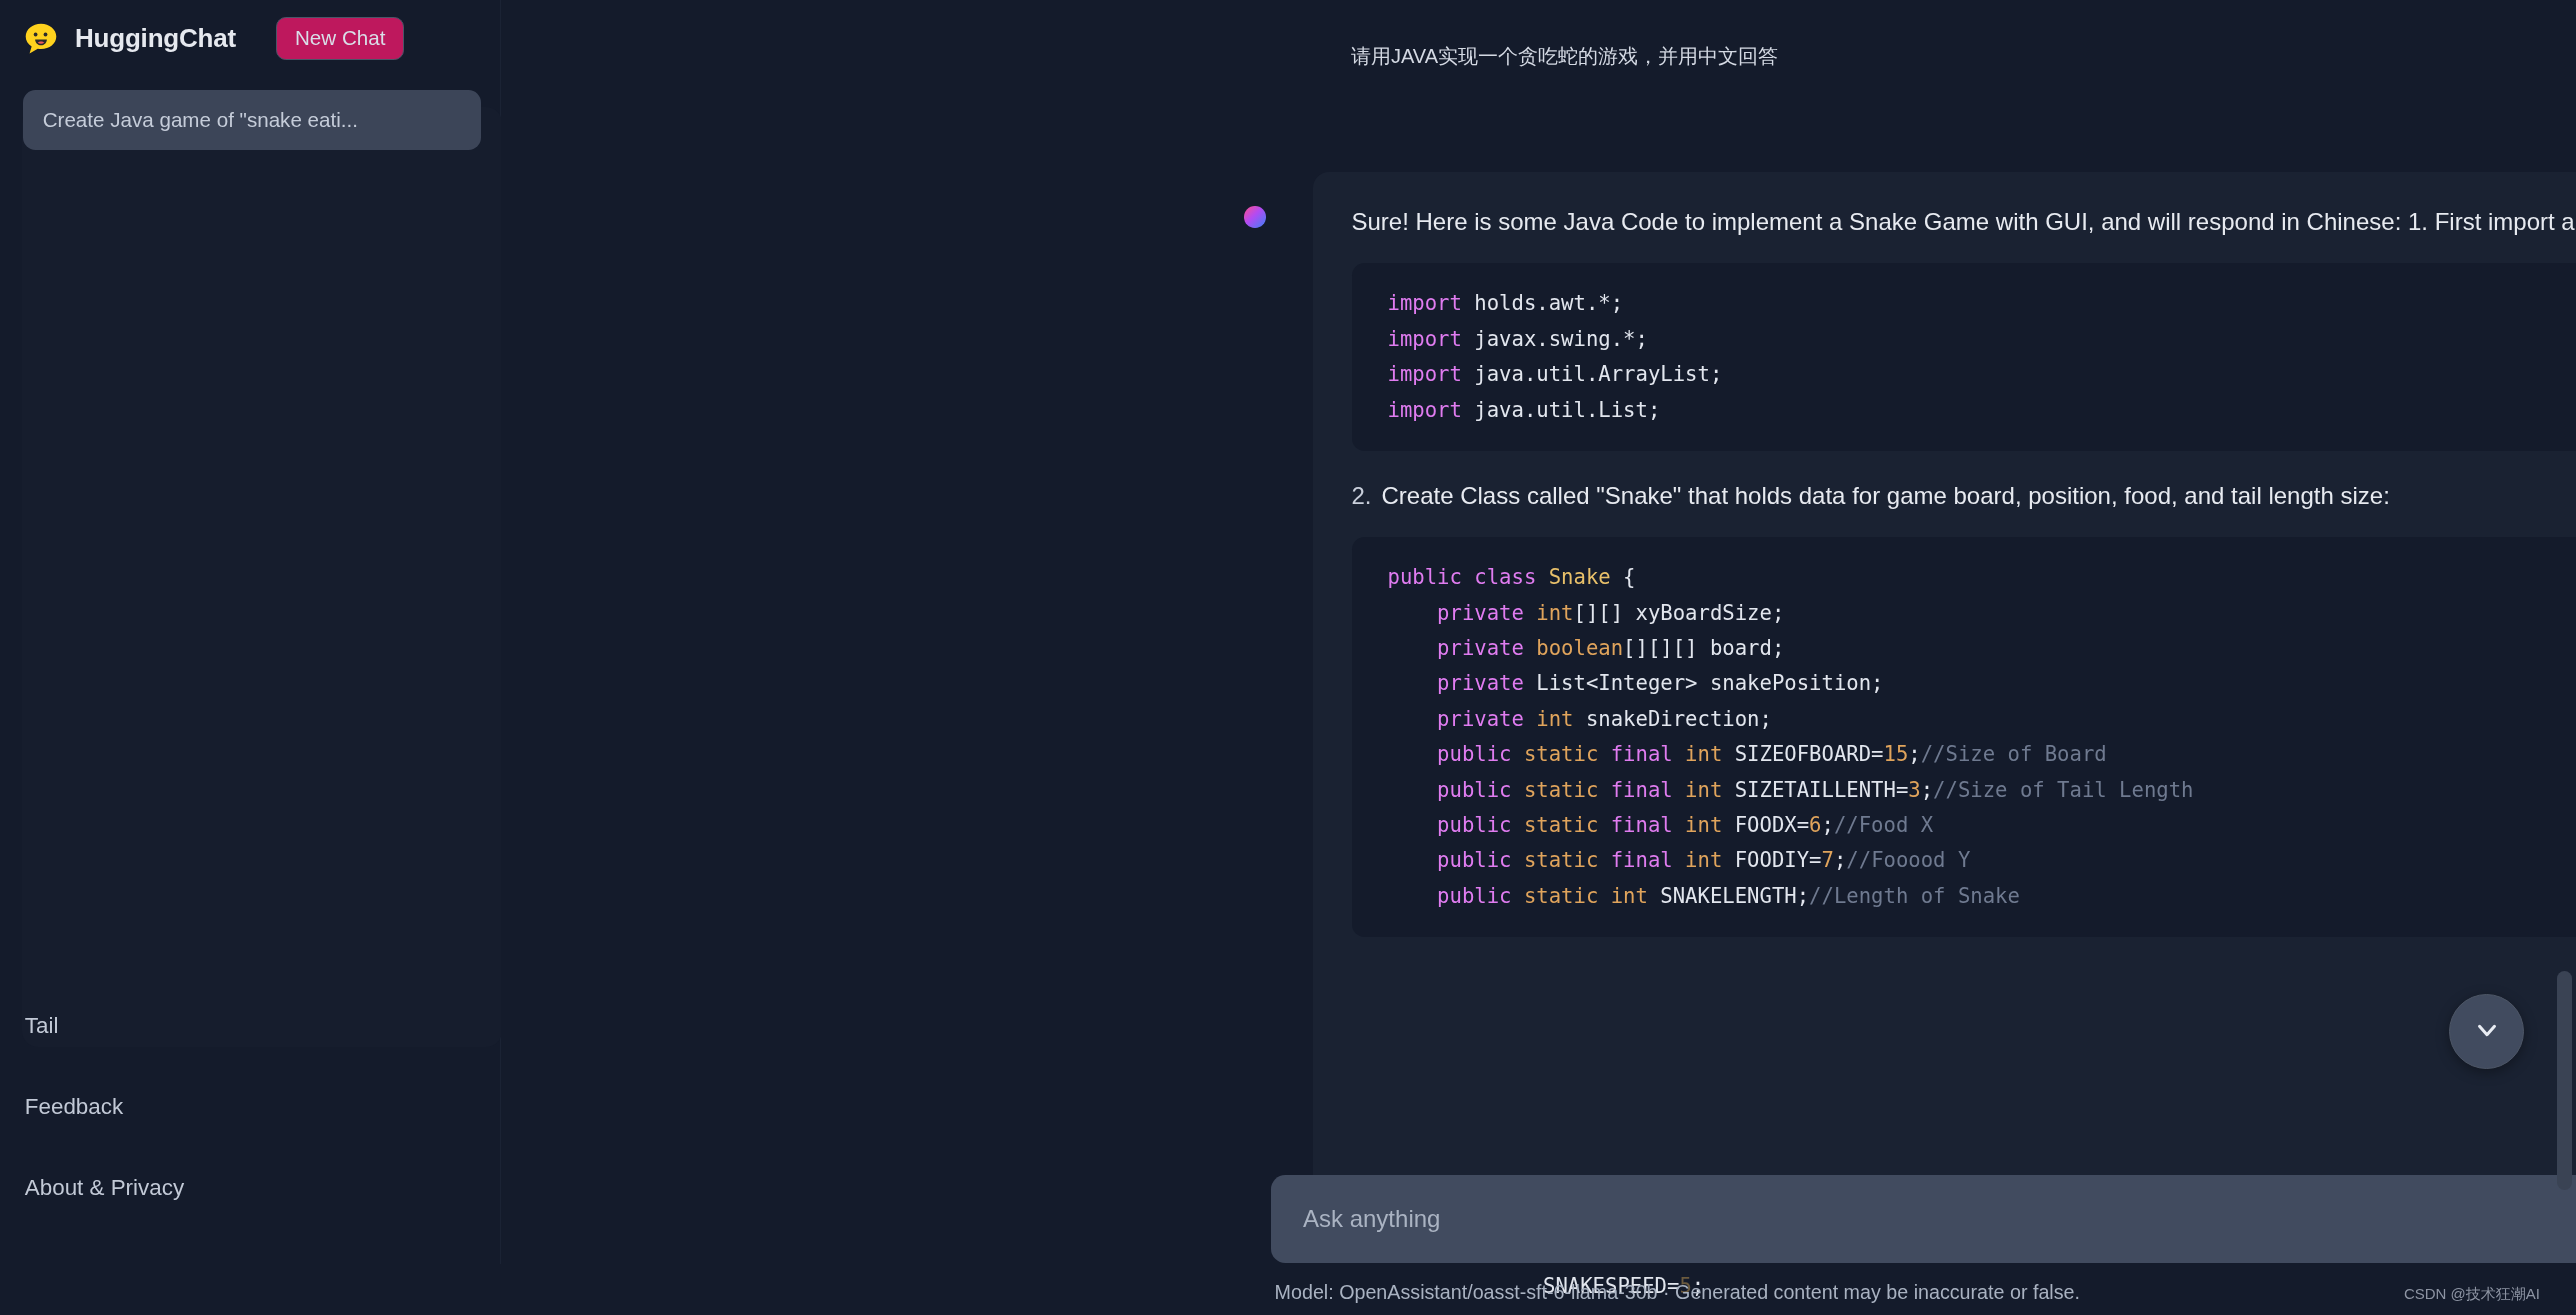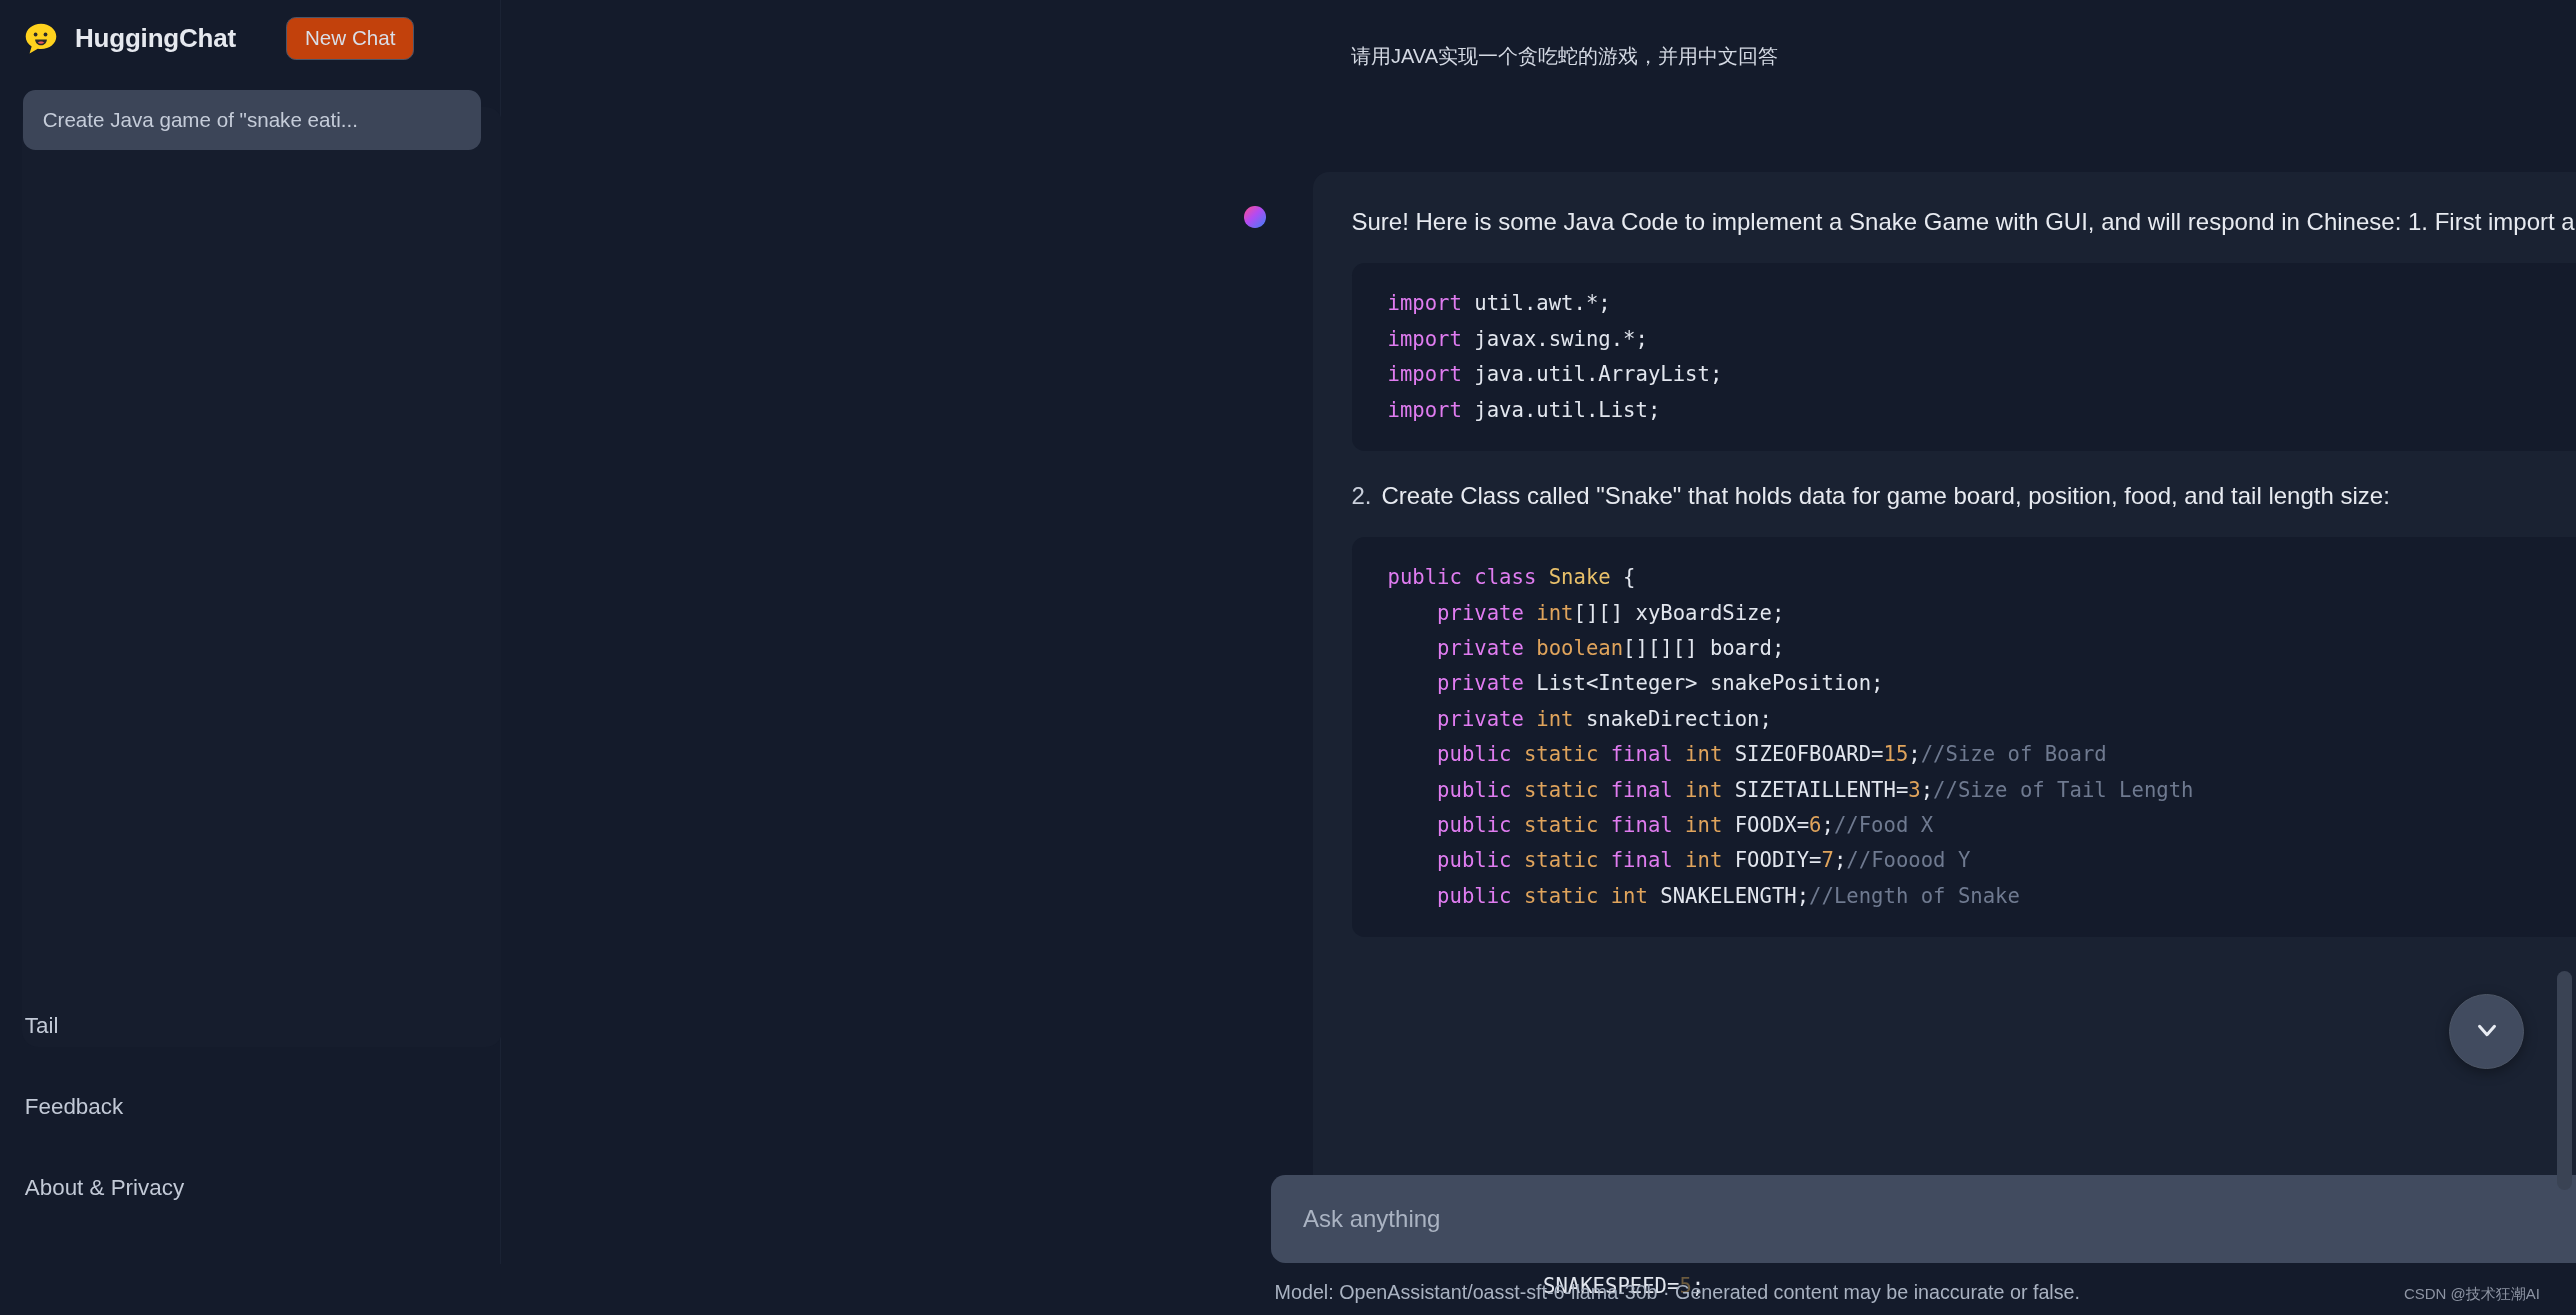--- a/index.html
+++ b/index.html
@@ -47,22 +47,22 @@
   }
   .logo-icon { width: 36px; height: 36px; flex: 0 0 36px; position: relative; }
   .brand-title {
     font-size: 26px;
     font-weight: bold;
     color: #e6e9ef;
     letter-spacing: -0.2px;
     white-space: nowrap;
   }
   .new-chat-btn {
-    margin-left: 34px;
-    background: #c2410c;
+    margin-left: 24px;
+    background: #be185d;
     color: #d9dee8;
     border: 0.9px solid #4b5568;
     border-radius: 9.8px;
     font-size: 20.6px;
     padding: 8px 18px 9.8px 18px;
     cursor: pointer;
     white-space: nowrap;
     font-family: "Liberation Sans", sans-serif;
   }
   .convo-list { position: relative; z-index: 2; }
@@ -306,21 +306,21 @@
 
       <div class="user-msg">请用JAVA实现一个贪吃蛇的游戏，并用中文回答</div>
 
       <div class="assistant-row">
         <div class="avatar"></div>
         <div class="assistant-card">
 
           <p class="msg-para">Sure! Here is some Java Code to implement a Snake Game with GUI, and will respond in Chinese: 1. First import all required libraries:</p>
 
           <div class="codeblock" id="code1">
-              <div class="codeline"><span class="kw">import</span><span class="pln"> util.awt.*;</span></div>
+              <div class="codeline"><span class="kw">import</span><span class="pln"> holds.awt.*;</span></div>
               <div class="codeline"><span class="kw">import</span><span class="pln"> javax.swing.*;</span></div>
               <div class="codeline"><span class="kw">import</span><span class="pln"> java.util.ArrayList;</span></div>
               <div class="codeline"><span class="kw">import</span><span class="pln"> java.util.List;</span></div>
             </div>
 
           <ul class="ol-list">
             <li class="ol-item">
               <span class="ol-num">2.</span>
               <span>Create Class called "Snake" that holds data for game board, position, food, and tail length size:</span>
             </li>

